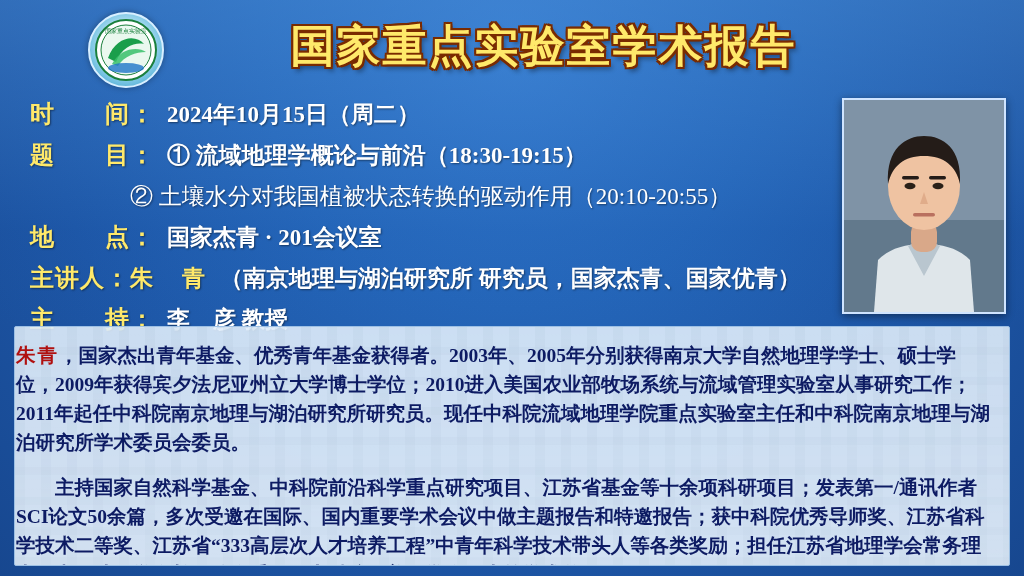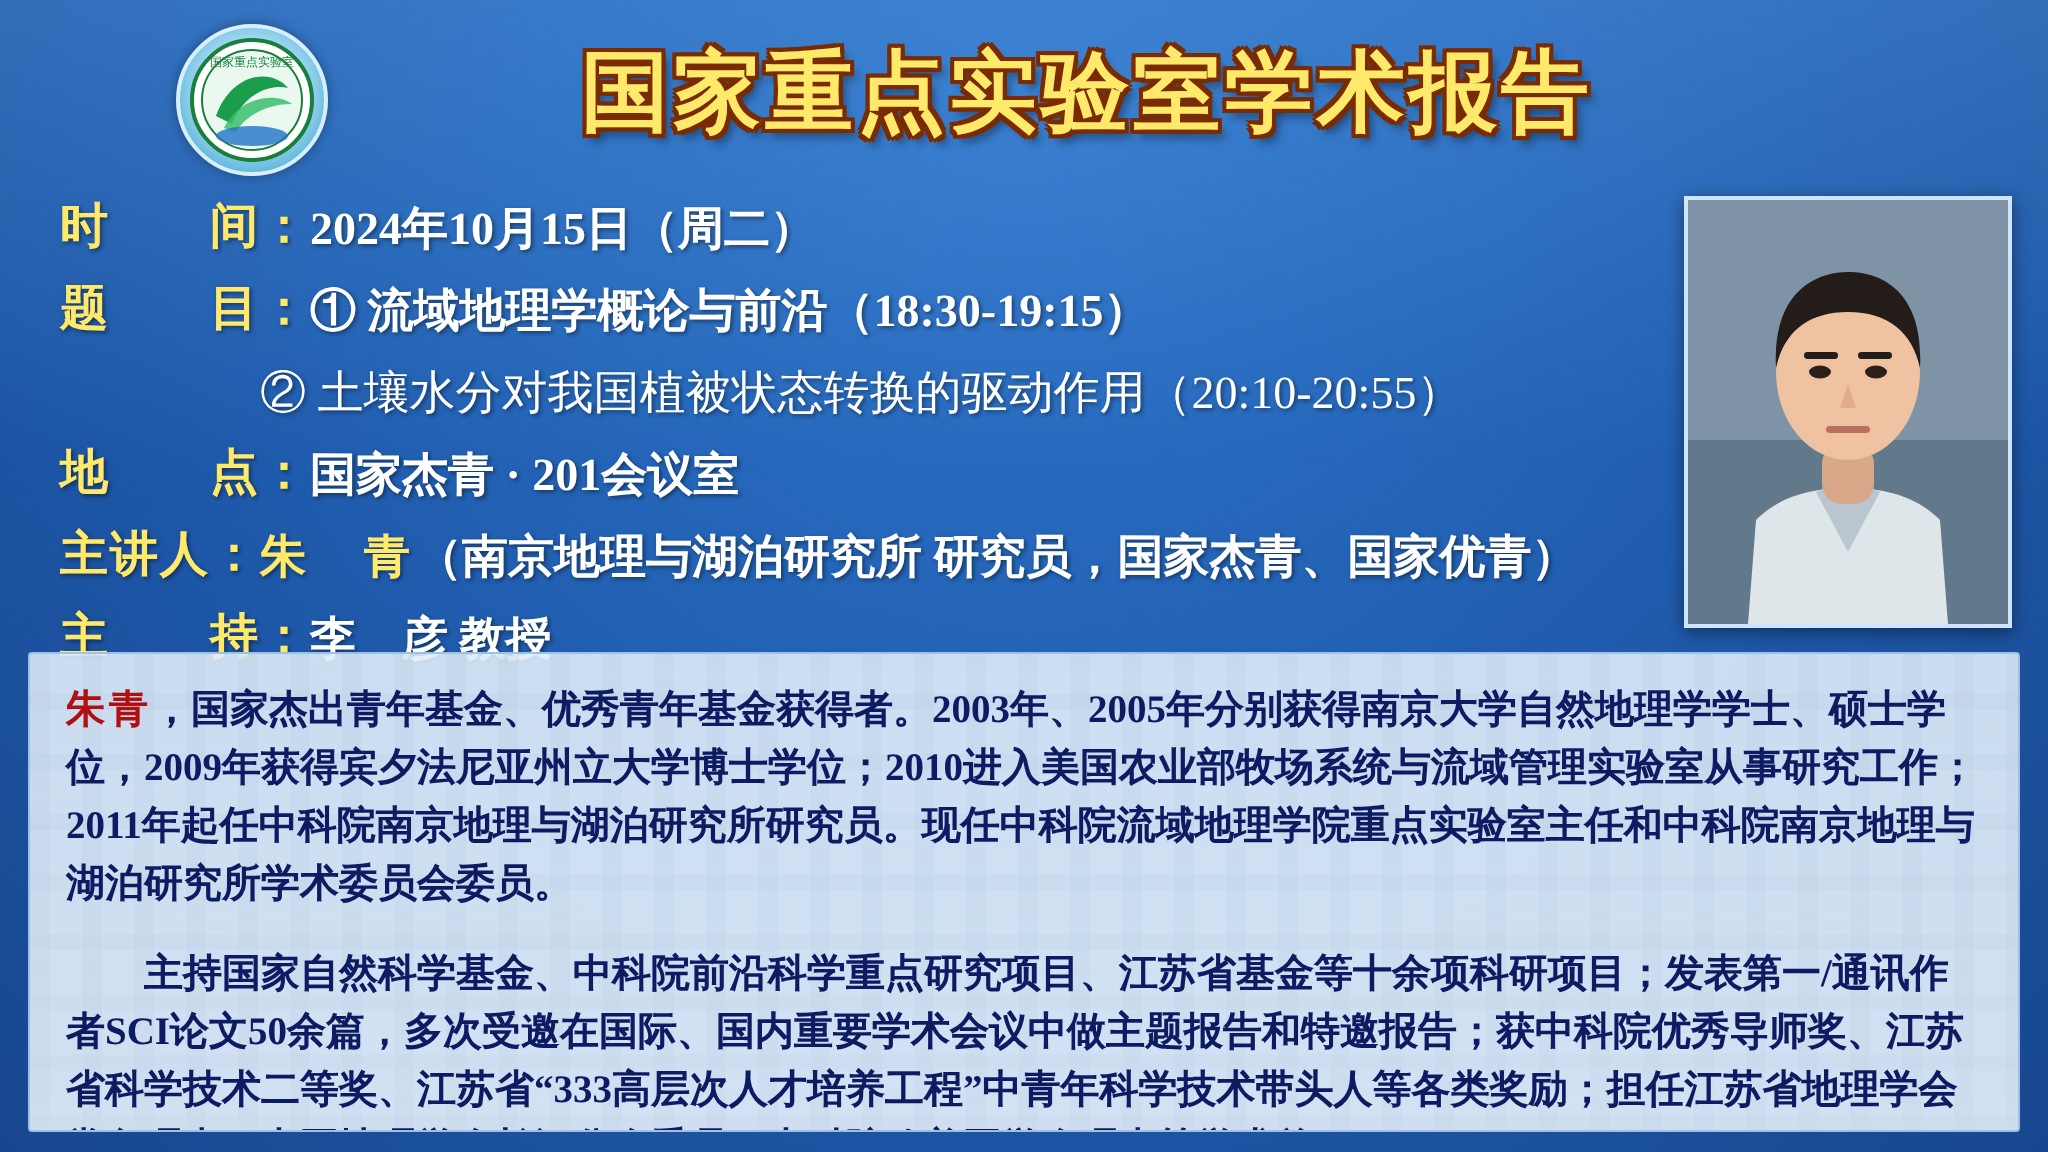--- a/index.html
+++ b/index.html
@@ -87,21 +87,21 @@
   .lab {
     color: #ffe96a;
     font-weight: bold;
     font-size: 24px;
     flex: 0 0 auto;
     letter-spacing: 1px;
   }
   .val {
     font-weight: bold;
     color: #ffffff;
-    margin-left: 0;
+    margin-left: 12px;
   }
   .val-sub {
     font-weight: normal;
     color: #ffffff;
     margin-left: 100px;
   }
   .paren { font-weight: bold; }
   .speaker-name {
     color: #ffe96a;
     font-weight: bold;
@@ -126,21 +126,21 @@
   
   .bio {
     position: absolute;
     left: 14px;
     right: 14px;
     bottom: 10px;
     top: 326px;
     background: rgba(214, 231, 248, 0.88);
     border: 1px solid #9dc0e4;
     border-radius: 2px;
-    padding: 14px 18px 10px 18px;
+    padding: 14px 18px 10px 1px;
     box-sizing: border-box;
     color: #0d1b63;
     font-size: 19.5px;
     line-height: 29px;
     font-weight: bold;
     z-index: 3;
     overflow: hidden;
   }
   
   .bio::before {

